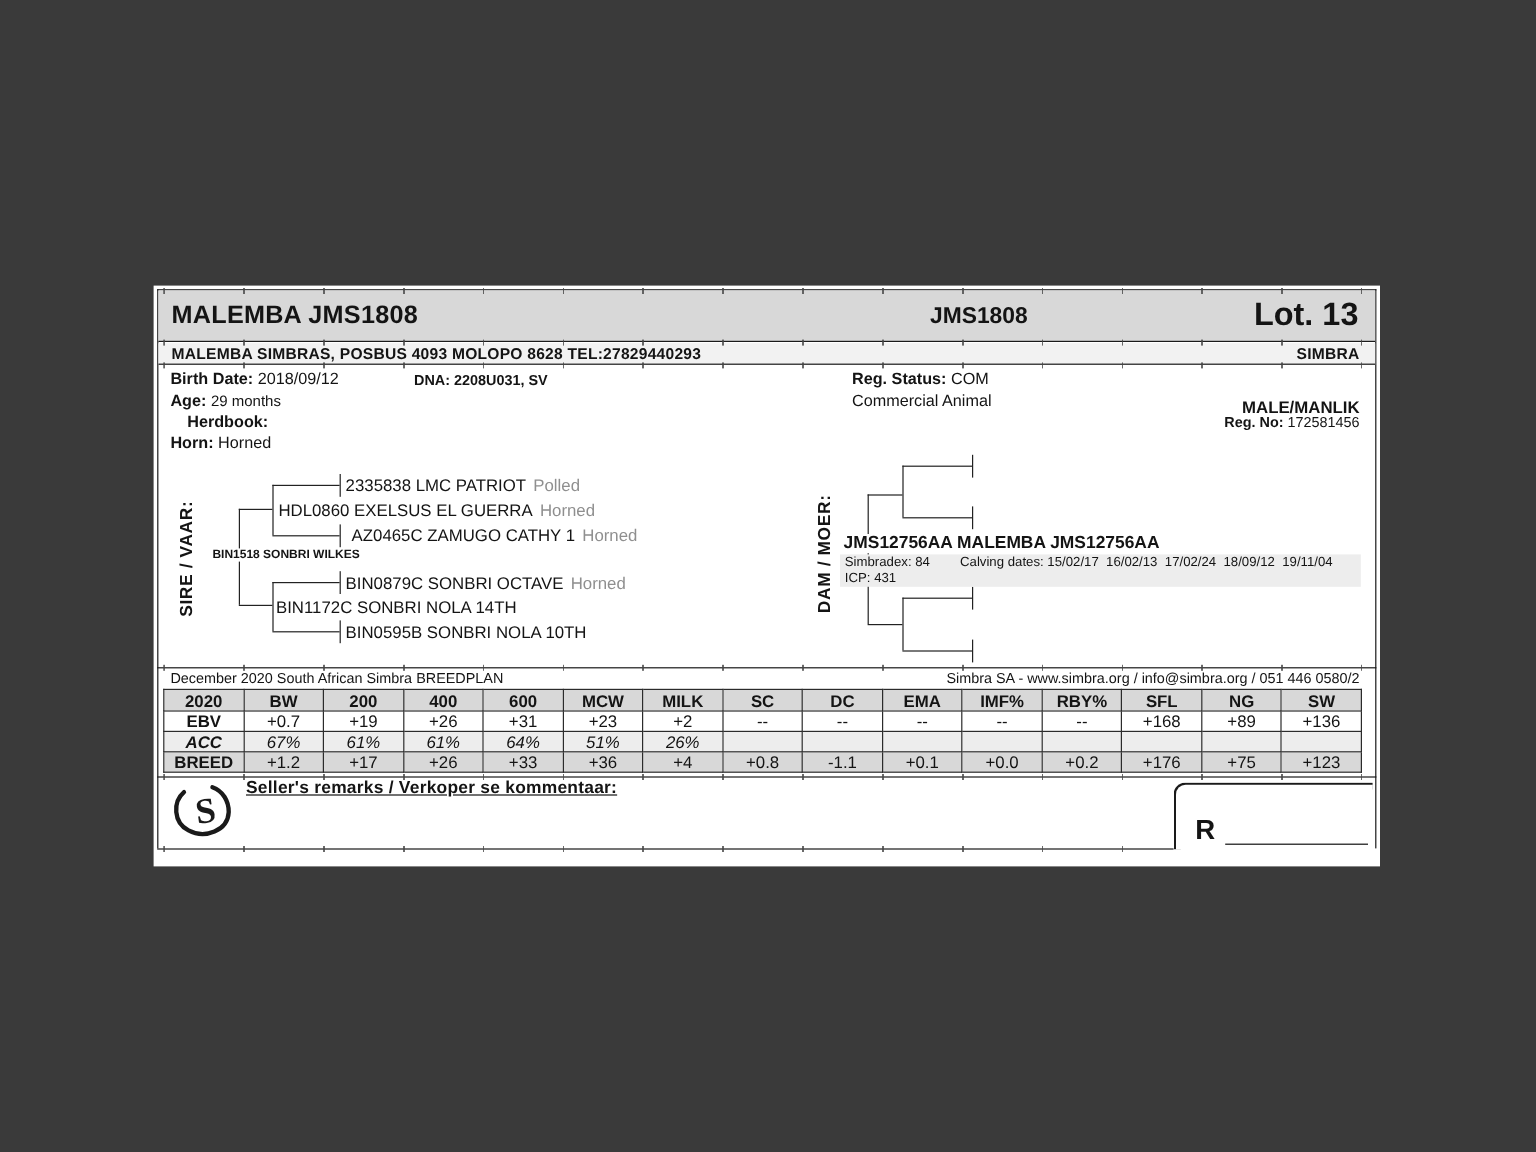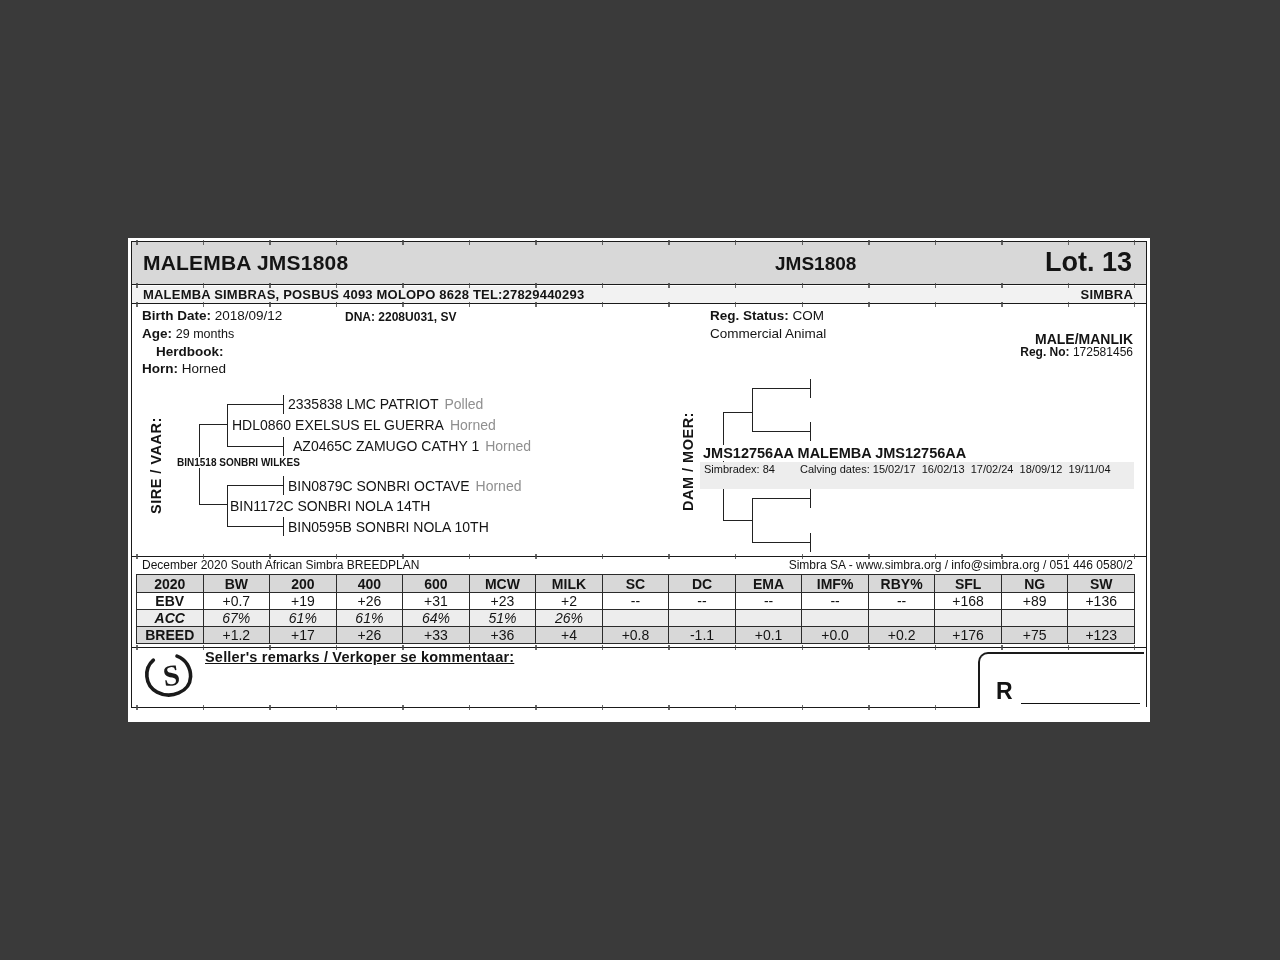--- a/index.html
+++ b/index.html
@@ -181,20 +181,24 @@
   <div class="v" style="left:682px; top:251px; height:19px;"></div>
   <div class="v" style="left:682px; top:295px; height:19px;"></div>
 
   <div class="ped-name ped-subject dam-subject" style="left:575px; top:207px;">JMS12756AA MALEMBA JMS12756AA</div>
   <div class="band">
     <div>
       <span>Simbradex:</span>
       <span>84</span>
       <span class="calving">Calving dates:</span>
       <span style="white-space:pre;">15/02/17  16/02/13  17/02/24  18/09/12  19/11/04</span>
+    </div>
+    <div>
+      <span>ICP:</span>
+      <span>431</span>
     </div>
   </div>
 
   <div class="rule" style="top:318px;"></div>
   <div class="caption" style="left:14px;">December 2020 South African Simbra BREEDPLAN</div>
   <div class="caption right" style="right:17px;">Simbra SA - www.simbra.org / info@simbra.org / 051 446 0580/2</div>
 
   <table class="ebv">
     <thead>
         <tr id="ebv-head">

